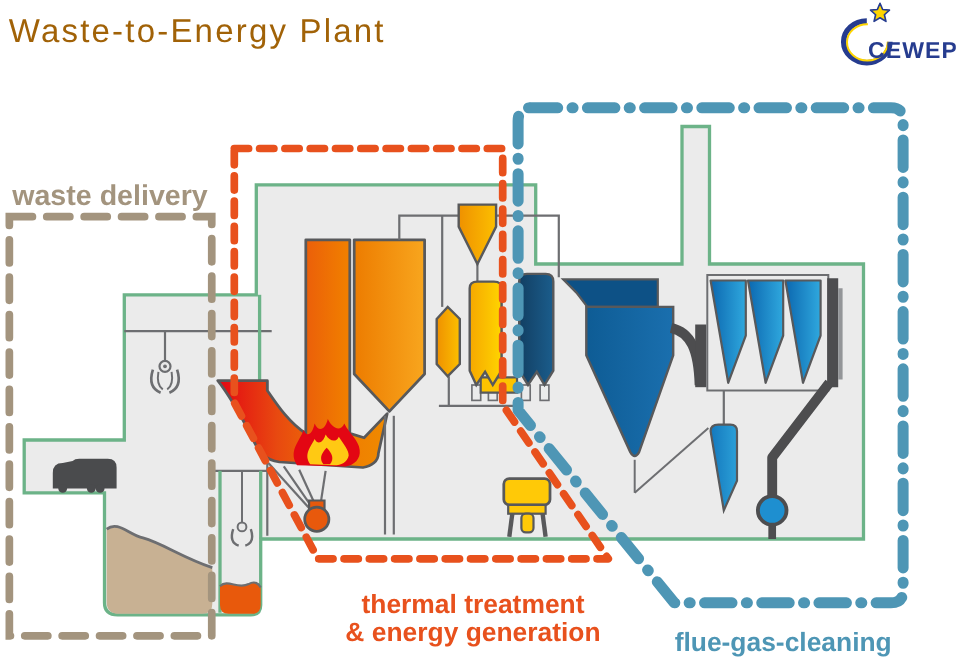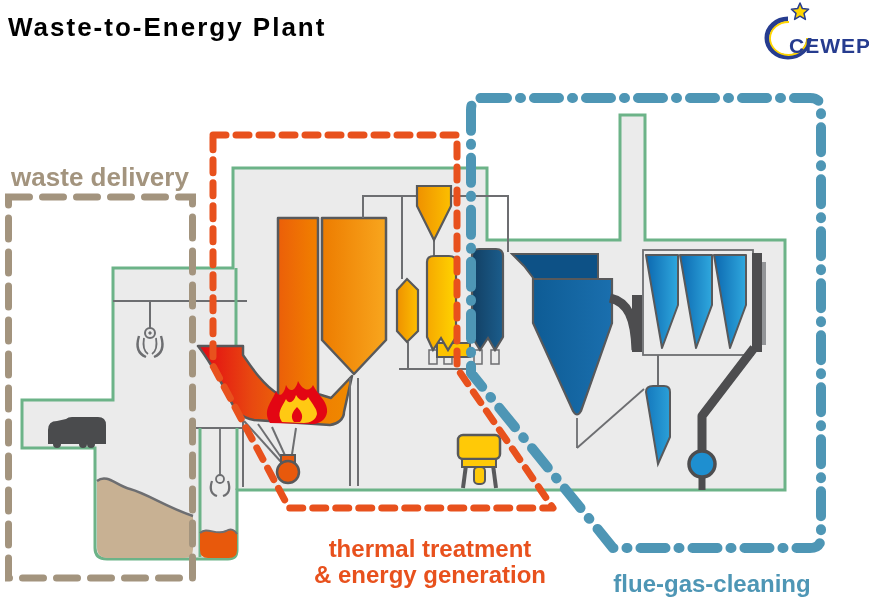--- a/index.html
+++ b/index.html
@@ -1,19 +1,19 @@
 <!DOCTYPE html>
 <html><head>
 <meta charset="utf-8">
 <style>
   html,body{margin:0;padding:0;background:#ffffff;}
   .stage{position:relative;width:869px;height:598px;background:#ffffff;overflow:hidden;
          font-family:"Liberation Sans",sans-serif;}
-  .title{position:absolute;left:8px;top:12px;margin:0;font-size:26px;font-weight:bold;
-         letter-spacing:2px;color:#000000;}
+  .title{position:absolute;left:8px;top:12px;margin:0;font-size:30px;font-weight:normal;
+         letter-spacing:2px;color:#a16207;}
   svg text{font-family:"Liberation Sans",sans-serif;font-weight:bold;}
   .lbl-tan{fill:#a3947e;}
   .lbl-orange{fill:#e8511d;}
   .lbl-blue{fill:#4e96b5;}
   .logo-text{fill:#263c8f;letter-spacing:1px;}
 </style>
 </head>
 <body>
 
 <div class="stage">

